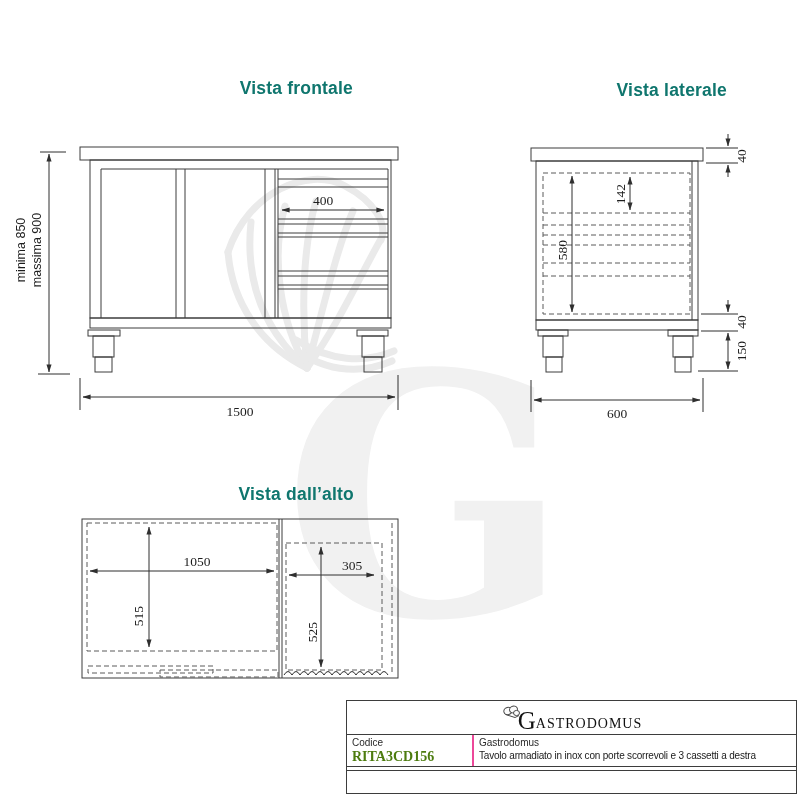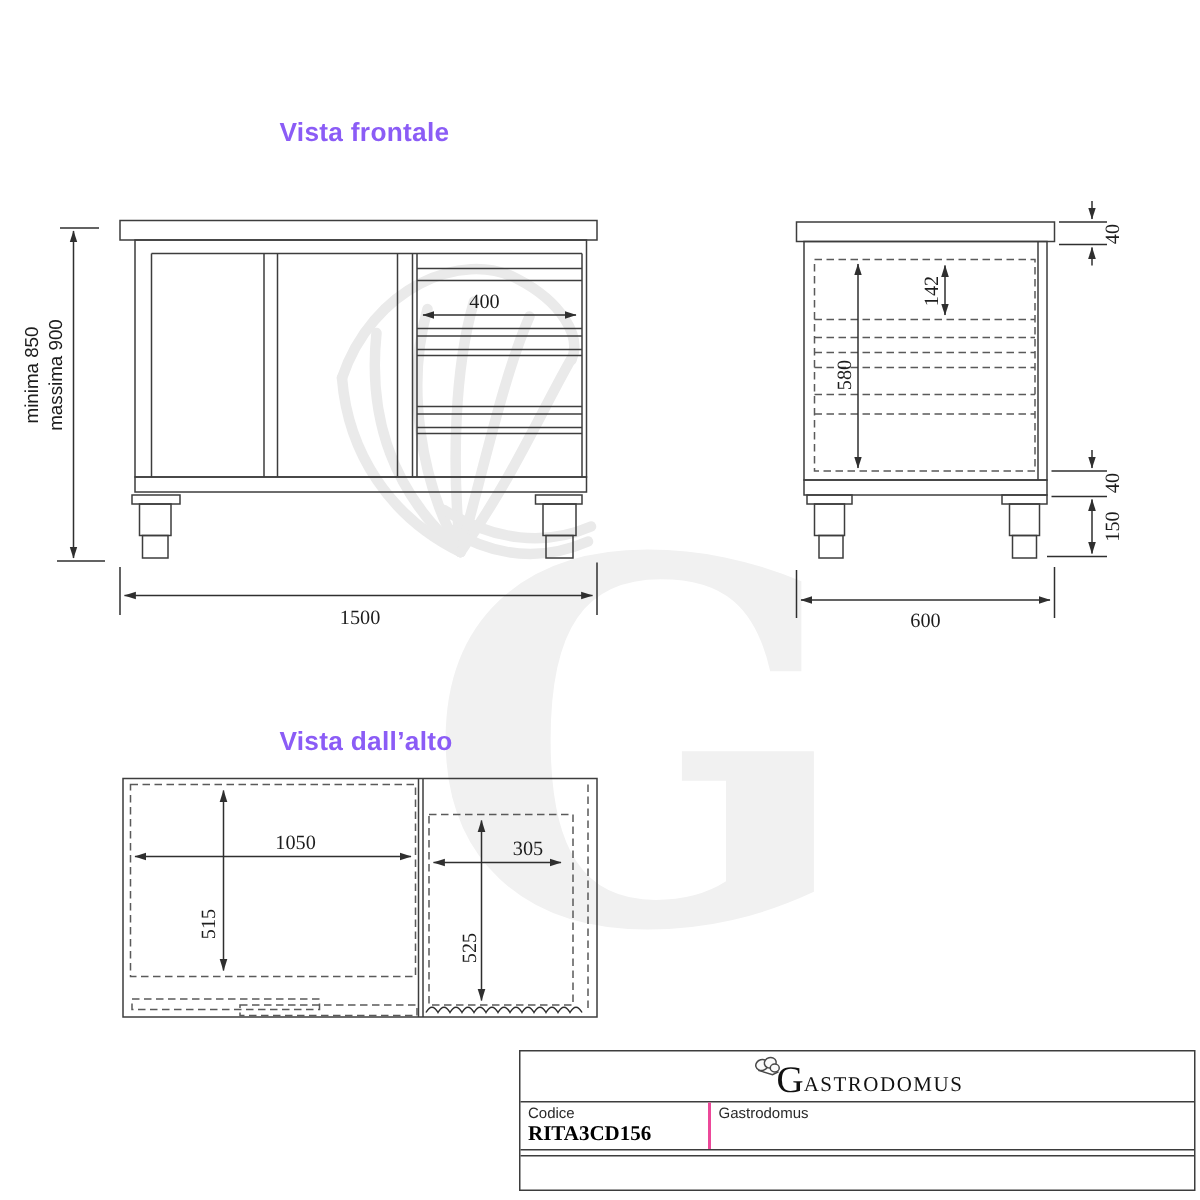--- a/index.html
+++ b/index.html
@@ -1,20 +1,20 @@
 <!DOCTYPE html>
 <html><head>
 <meta charset="utf-8">
 <style>
   html,body{margin:0;padding:0;background:#fff;}
   #canvas{position:relative;width:800px;height:800px;background:#ffffff;overflow:hidden;
           font-family:"Liberation Sans",sans-serif;color:#1a1a1a;}
   #drawing{position:absolute;left:0;top:0;}
-  .view-title{position:absolute;width:220px;text-align:center;font-weight:bold;
-              font-size:17.5px;color:#8b5cf6;letter-spacing:.2px;}
+  .view-title{position:absolute;width:220px;text-align:right;font-weight:bold;
+              font-size:17.5px;color:#0f766e;letter-spacing:.2px;}
   #title-front{left:133px;top:78px;}
   #title-side{left:507px;top:80px;}
   #title-top{left:134px;top:484px;}
 
   
   .sl{stroke:#3d3d3d;stroke-width:1;fill:none;}
   .da{stroke:#5a5a5a;stroke-width:1;fill:none;stroke-dasharray:5 3;}
   .dim{stroke:#2f2f2f;stroke-width:1;fill:none;}
   text.num{font:13.5px "Liberation Serif","DejaVu Serif",serif;fill:#1d1d1d;}
   text.lbl{font:12.5px "Liberation Sans",sans-serif;fill:#1d1d1d;}
@@ -29,21 +29,21 @@
   .brand-initial{font-family:"Liberation Serif",serif;font-size:25px;line-height:24px;color:#111;}
   .brand-rest{font-family:"Liberation Serif",serif;font-size:14px;line-height:18px;
               letter-spacing:1px;color:#111;}
   .hat-icon{position:relative;top:-7px;margin-right:-3px;}
   .tb-row2{height:32px;border-bottom:1px solid #3d3d3d;display:flex;box-sizing:border-box;}
   .tb-cell{padding:2px 0 0 5px;box-sizing:border-box;}
   .tb-cell.code{width:127px;border-right:2px solid #ec4899;}
   .tb-cell.desc{flex:1;overflow:hidden;}
   .tb-label{font-size:10px;color:#2a2a2a;line-height:11px;}
   .tb-code-value{font-family:"Liberation Serif",serif;font-weight:bold;font-size:14px;
-                 line-height:17px;color:#000000;}
+                 line-height:17px;color:#4d7c0f;}
   .tb-desc-value{font-size:10px;letter-spacing:-0.2px;line-height:15px;color:#1a1a1a;white-space:nowrap;}
   .tb-gap{height:4px;border-bottom:1px solid #3d3d3d;box-sizing:border-box;}
   .tb-row3{height:20px;padding:3px 0 0 5px;font-size:10px;letter-spacing:-0.1px;
            color:#1a1a1a;white-space:nowrap;box-sizing:border-box;}
 </style>
 </head>
 <body>
 
 <div id="canvas">
 
@@ -198,20 +198,21 @@
 
       <line class="dim" x1="289" y1="575" x2="374" y2="575" marker-start="url(#arr)" marker-end="url(#arr)"></line>
       <text class="num" x="352" y="570" text-anchor="middle">305</text>
 
       <line class="dim" x1="321" y1="547" x2="321" y2="667" marker-start="url(#arr)" marker-end="url(#arr)"></line>
       <text class="num" x="317" y="632" text-anchor="middle" transform="rotate(-90 317 632)">525</text>
     </g>
   </svg>
 
   <div class="view-title" id="title-front">Vista frontale</div>
+  <div class="view-title" id="title-side">Vista laterale</div>
   <div class="view-title" id="title-top">Vista dall’alto</div>
 
   <div id="title-block">
     <div class="tb-row1">
       <span class="hat-icon">
         <svg width="20" height="17" viewBox="0 0 20 17">
           <g stroke="#4a4a4a" stroke-width="1" fill="#fbfbfb">
             <ellipse cx="7" cy="6" rx="4.2" ry="3.6" transform="rotate(-15 7 6)"></ellipse>
             <ellipse cx="12.5" cy="4.5" rx="4" ry="3.4" transform="rotate(-15 12.5 4.5)"></ellipse>
             <ellipse cx="15.5" cy="8" rx="3" ry="2.6"></ellipse>
@@ -222,18 +223,19 @@
       <span class="brand-initial">G</span>
       <span class="brand-rest">ASTRODOMUS</span>
     </div>
     <div class="tb-row2">
       <div class="tb-cell code">
         <div class="tb-label">Codice</div>
         <div class="tb-code-value">RITA3CD156</div>
       </div>
       <div class="tb-cell desc">
         <div class="tb-label">Gastrodomus</div>
+        <div class="tb-desc-value">Tavolo armadiato in inox con porte scorrevoli e 3 cassetti a destra</div>
       </div>
     </div>
     <div class="tb-gap"></div>
   </div>
 
 </div>
 
 </body></html>

